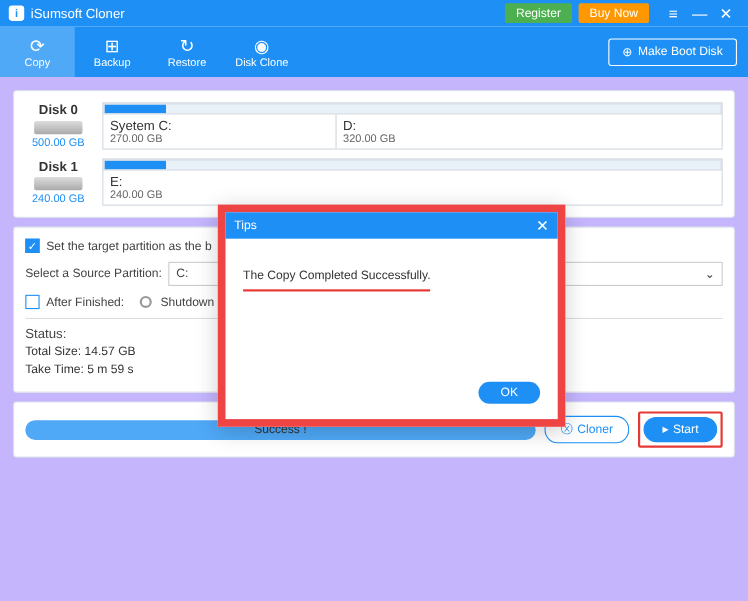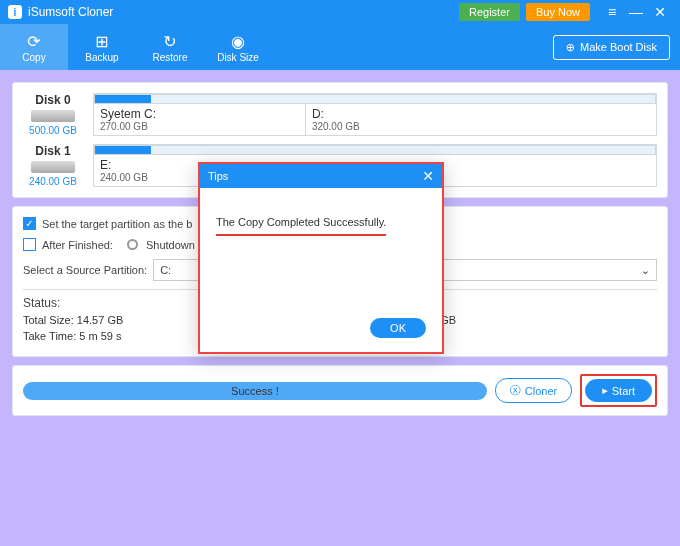--- a/index.html
+++ b/index.html
@@ -41,21 +41,21 @@
 hr.sep{border:none;border-top:1px solid #ddd;margin:6px 0;}
 .status-grid{display:flex;}
 .status-col{flex:1;}
 .status-line{font-size:11px;color:#333;margin-bottom:4px;}
 .status-title{font-size:12px;margin-bottom:4px;}
 .footer{background:#fff;border:1px solid #e0e6ec;border-radius:3px;padding:8px 10px;display:flex;align-items:center;gap:8px;}
 .progress{flex:1;height:18px;background:#4fa9f7;border-radius:9px;display:flex;align-items:center;justify-content:center;font-size:11px;color:#333;}
 .btn-cancel{border:1px solid #1e90f5;background:#fff;color:#1e90f5;border-radius:12px;padding:4px 14px;font-size:11px;cursor:pointer;display:flex;align-items:center;gap:4px;}
 .btn-start{border:1px solid #1e90f5;background:#1e90f5;color:#fff;border-radius:12px;padding:4px 16px;font-size:11px;cursor:pointer;display:flex;align-items:center;gap:4px;}
 .start-highlight{border:2px solid #e53935;padding:3px;border-radius:2px;}
-.modal{position:absolute;left:198px;top:162px;width:246px;background:#fff;border:2px solid #ef4444;box-shadow:0 4px 20px rgba(0,0,0,0.2);}
+.modal{position:absolute;left:198px;top:186px;width:316px;background:#fff;border:7px solid #ef4444;box-shadow:0 4px 20px rgba(0,0,0,0.2);}
 .modal-head{background:#1e90f5;color:#fff;font-size:11px;padding:4px 8px;display:flex;justify-content:space-between;align-items:center;}
 .modal-body{padding:28px 16px 10px;font-size:11px;color:#333;min-height:120px;}
 .modal-msg{border-bottom:2px solid #e53935;padding-bottom:6px;display:inline-block;}
 .modal-foot{text-align:right;padding:10px 16px 14px;}
 .btn-ok{background:#1e90f5;color:#fff;border:none;border-radius:11px;padding:4px 20px;font-size:11px;cursor:pointer;margin-left:32px;}
 .close-x{cursor:pointer;font-size:14px;}
 </style>
 </head>
 <body>
 
@@ -78,21 +78,21 @@
     <div class="tool-tab">
       <span class="ticon">⊞</span>
       <span>Backup</span>
     </div>
     <div class="tool-tab">
       <span class="ticon">↻</span>
       <span>Restore</span>
     </div>
     <div class="tool-tab">
       <span class="ticon">◉</span>
-      <span>Disk Size</span>
+      <span>Disk Clone</span>
     </div>
     <div class="toolbar-spacer"></div>
     <button class="btn-boot">
       <span>⊕</span>
       <span>Make Boot Disk</span>
     </button>
   </div>
 
   <div class="content">
     <div class="panel">
@@ -133,35 +133,35 @@
         </div>
       </div>
     </div>
 
     <div class="options-panel">
       <div class="opt-row">
         <span class="chk">✓</span>
         <span>Set the target partition as the b</span>
       </div>
       <div class="opt-row">
+        <span>Select a Source Partition:</span>
+        <div class="select-src">
+          <span>C:</span>
+          <span>⌄</span>
+        </div>
+      </div>
+      <div class="opt-row">
         <span class="chk empty"></span>
         <span>After Finished:</span>
         <span class="radio"></span>
           <span>Shutdown</span>
         <span class="radio"></span>
           <span>Restart</span>
         <span class="radio"></span>
           <span>Hibernate</span>
-      </div>
-      <div class="opt-row">
-        <span>Select a Source Partition:</span>
-        <div class="select-src">
-          <span>C:</span>
-          <span>⌄</span>
-        </div>
       </div>
       <hr class="sep">
       <div class="status-title">Status:</div>
       <div class="status-grid">
         <div class="status-col">
           <div class="status-line"><span>Total Size: </span><span>14.57 GB</span></div>
           <div class="status-line"><span>Take Time: </span><span>5 m 59 s</span></div>
         </div>
         <div class="status-col">
           <div class="status-line"><span>Have Copied: </span><span>14.57 GB</span></div>

